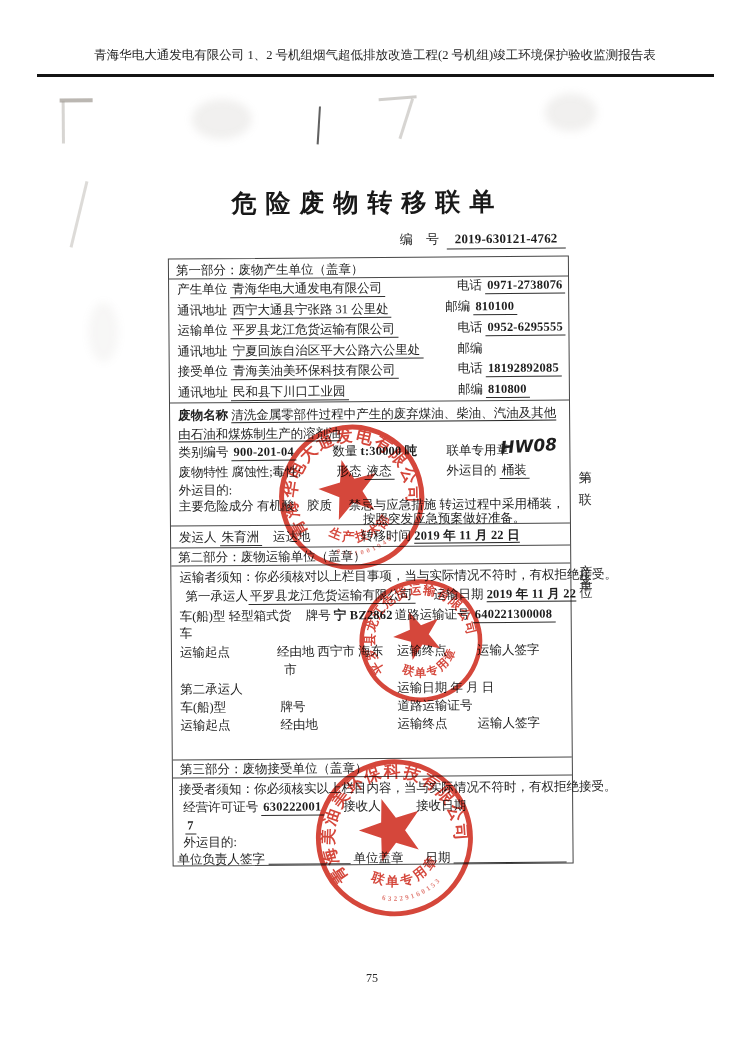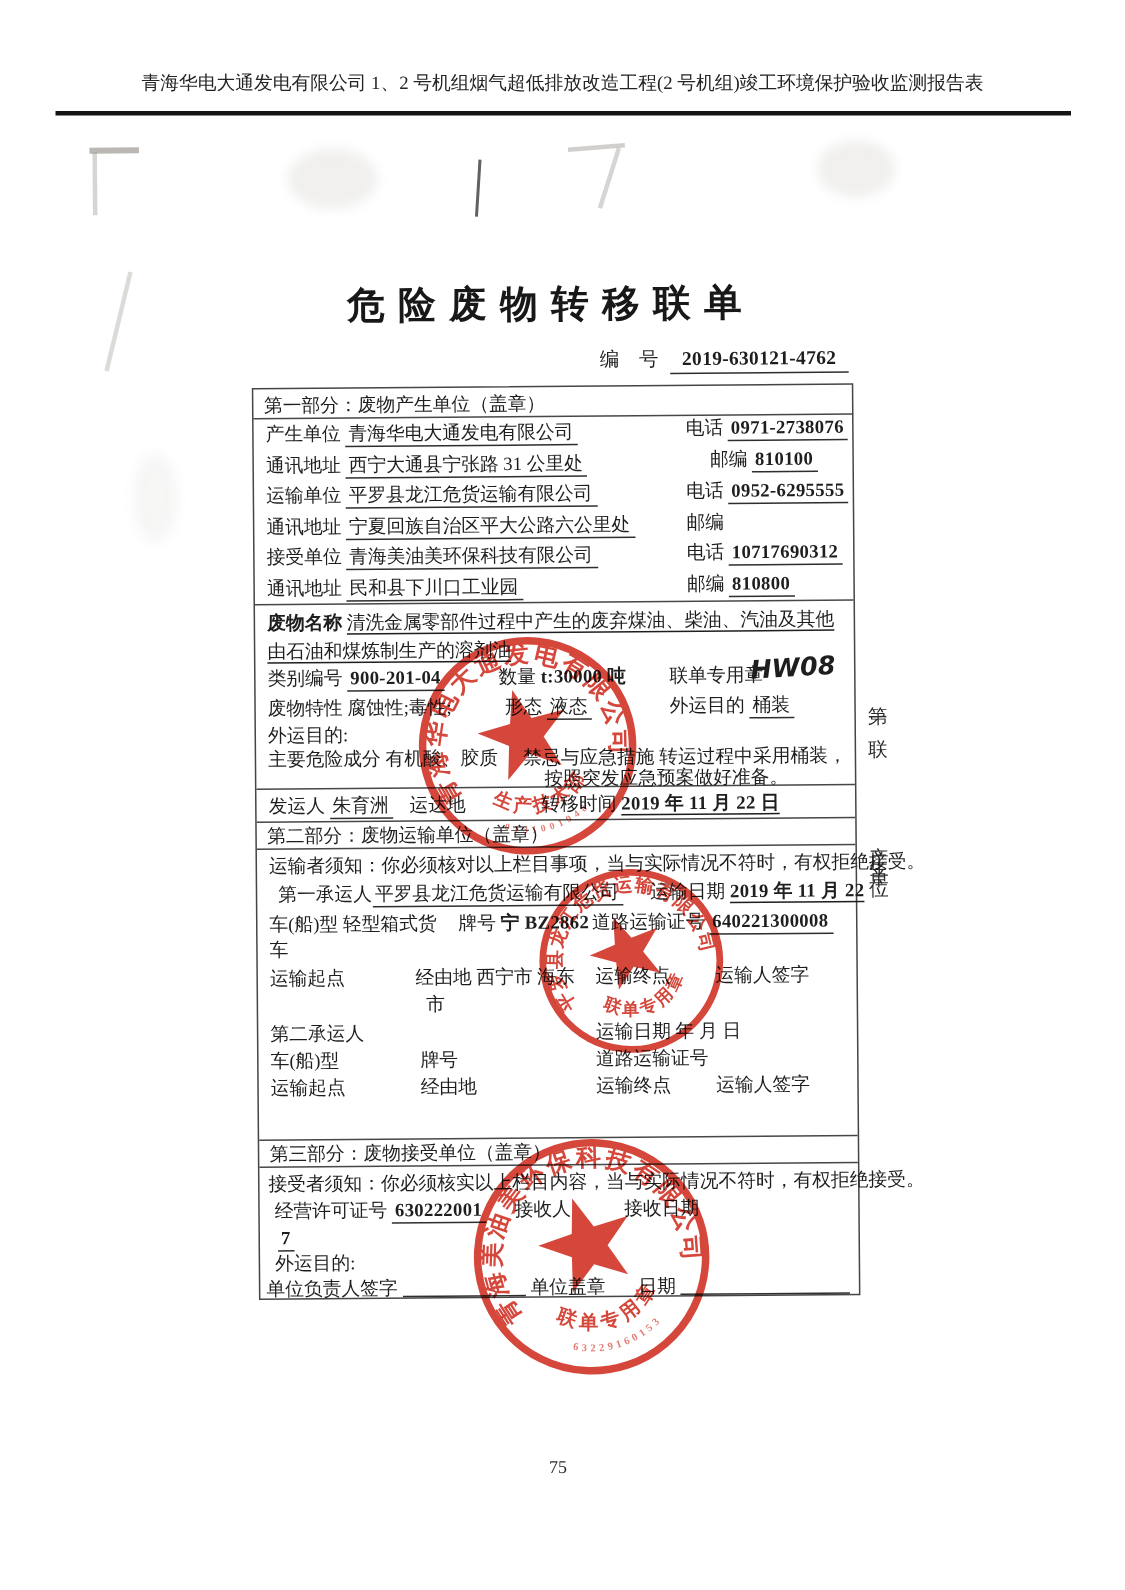--- a/index.html
+++ b/index.html
@@ -63,24 +63,24 @@
     <div class="abs f" style="left:7px;top:4px;">第一部分：废物产生单位（盖章）</div>
 
     <div class="abs f" style="left:8px;top:23px;"><span>产生单位</span> <span class="u">青海华电大通发电有限公司</span></div>
     <div class="abs f" style="left:8px;top:44px;"><span>通讯地址</span> <span class="u">西宁大通县宁张路 31 公里处</span></div>
     <div class="abs f" style="left:8px;top:64px;"><span>运输单位</span> <span class="u">平罗县龙江危货运输有限公司</span></div>
     <div class="abs f" style="left:8px;top:85px;"><span>通讯地址</span> <span class="u">宁夏回族自治区平大公路六公里处</span></div>
     <div class="abs f" style="left:8px;top:105px;"><span>接受单位</span> <span class="u">青海美油美环保科技有限公司</span></div>
     <div class="abs f" style="left:8px;top:126px;"><span>通讯地址</span> <span class="u">民和县下川口工业园</span></div>
 
     <div class="abs f" style="left:288px;top:21px;"><span>电话</span> <span class="u num">0971-2738076</span></div>
-    <div class="abs f" style="left:304px;top:42px;"><span>邮编</span> <span class="u num">810100</span></div>
+    <div class="abs f" style="left:276px;top:42px;"><span>邮编</span> <span class="u num">810100</span></div>
     <div class="abs f" style="left:288px;top:63px;"><span>电话</span> <span class="u num">0952-6295555</span></div>
     <div class="abs f" style="left:288px;top:84px;"><span>邮编</span> <span></span></div>
-    <div class="abs f" style="left:288px;top:104px;"><span>电话</span> <span class="u num">10717690312</span></div>
+    <div class="abs f" style="left:288px;top:104px;"><span>电话</span> <span class="u num">18192892085</span></div>
     <div class="abs f" style="left:288px;top:125px;"><span>邮编</span> <span class="u num">810800</span></div>
 
     <div class="abs" style="left:8px;top:147px;width:386px;font-size:12.5px;line-height:19px;white-space:normal;">
       <span style="font-weight:600;">废物名称</span>
       <span style="text-decoration:underline;text-underline-offset:3px;">清洗金属零部件过程中产生的废弃煤油、柴油、汽油及其他由石油和煤炼制生产的溶剂油</span>
     </div>
     <div class="abs f" style="left:8px;top:186px;"><span>类别编号</span> <span class="u num">900-201-04</span></div>
     <div class="abs f" style="left:162px;top:186px;"><span>数量</span> <span class="num">t:30000 吨</span></div>
     <div class="abs f" style="left:276px;top:186px;">联单专用章</div>
     <div class="abs hand" style="left:330px;top:179px;transform:rotate(-3deg);">HW08</div>

